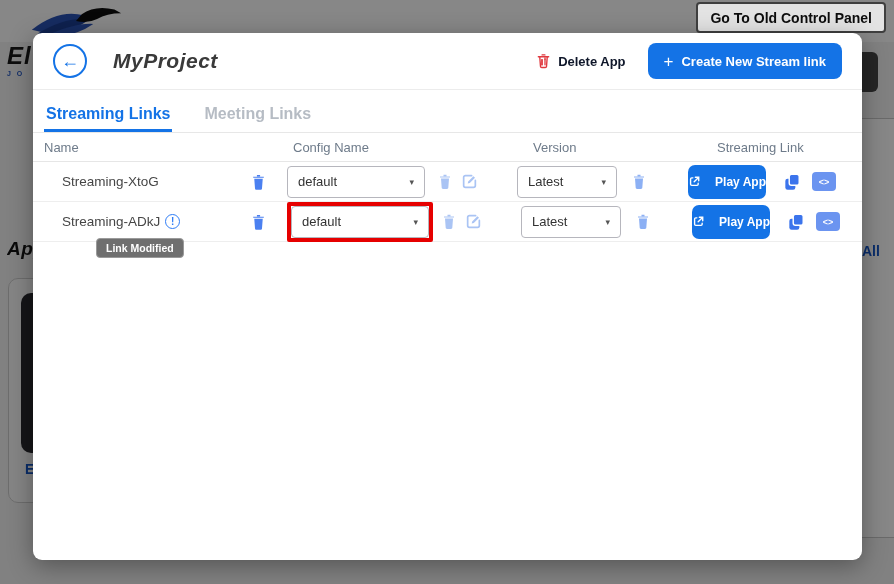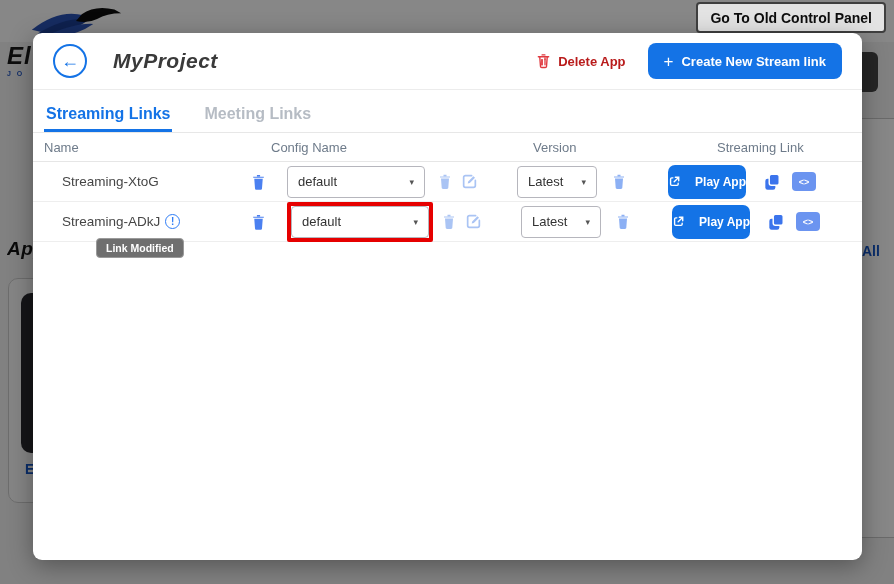--- a/index.html
+++ b/index.html
@@ -34,50 +34,50 @@
   
   .modal { position:absolute; left:33px; top:33px; width:829px; height:527px; background:#ffffff;
     border-radius:9px; box-shadow:0 6px 24px rgba(0,0,0,.35); }
 
   .m-header { position:absolute; top:0; left:0; width:100%; height:57px; border-bottom:1px solid #ececec;
     display:flex; align-items:center; padding:0 20px; }
   .back-btn { width:34px; height:34px; border:2px solid #1473e6; border-radius:50%;
     display:flex; align-items:center; justify-content:center; color:#1473e6; font-size:18px; font-weight:bold; cursor:pointer; }
   .m-title { font-size:21px; font-weight:bold; font-style:italic; color:#3a3a3a; letter-spacing:.5px; margin-left:26px; }
   .m-actions { margin-left:auto; display:flex; align-items:center; gap:22px; }
-  .delete-app { display:flex; align-items:center; gap:7px; color:#b91c1c; font-size:13px; font-weight:bold; cursor:pointer; }
+  .delete-app { display:flex; align-items:center; gap:7px; color:#0f172a; font-size:13px; font-weight:bold; cursor:pointer; }
   .create-btn { display:flex; align-items:center; gap:8px; height:36px; padding:0 16px;
     background:#1473e6; border:none; border-radius:8px; color:#ffffff;
     font-family:"Liberation Sans", sans-serif; font-size:13px; font-weight:bold; cursor:pointer; }
   .create-btn .plus { font-size:17px; font-weight:normal; line-height:1; }
 
   .tabs { position:absolute; top:58px; left:0; width:100%; height:42px; border-bottom:1px solid #e7e7e7;
     display:flex; align-items:flex-end; padding-left:11px; gap:30px; }
   .tab { font-size:16px; font-weight:bold; padding:10px 2px 9px; cursor:pointer; }
   .tab.active { color:#1473e6; border-bottom:3px solid #1473e6; padding-bottom:6px; }
   .tab.inactive { color:#b6bcc4; }
 
   .thead { position:absolute; top:100px; left:0; width:100%; height:29px; border-bottom:1px solid #e6e6e6; }
   .thead span { position:absolute; top:7px; font-size:13px; color:#6e7b8a; }
-  .th-name { left:11px; } .th-config { left:238px;text-align:right; } .th-version { left:500px; } .th-link { left:684px; }
+  .th-name { left:11px; } .th-config { left:260px;text-align:right; } .th-version { left:500px; } .th-link { left:684px; }
 
   .row { position:absolute; left:0; width:100%; height:40px; border-bottom:1px solid #eeeeee;
     display:flex; align-items:center; padding-left:29px; }
   .row-1 { top:129px; } .row-2 { top:169px; }
 
   .cell-name { width:188px; font-size:13.5px; color:#464646; display:flex; align-items:center; gap:5px; }
   .info-dot { width:15px; height:15px; border:1.5px solid #2f7df6; border-radius:50%; color:#2f7df6;
     font-size:10px; font-weight:bold; display:flex; align-items:center; justify-content:center; cursor:pointer; }
   .icon-btn { display:flex; align-items:center; justify-content:center; cursor:pointer; background:none; border:none; padding:0; }
 
   .select { width:138px; height:32px; border:1px solid #b6b6bd; border-radius:4px; background:#fff;
     display:flex; align-items:center; justify-content:space-between; padding:0 10px; cursor:pointer; }
   .select .val { font-size:13px; color:#333333; }
   .select .chev { font-size:9px; color:#555; }
-  .select.version { width:80px; }
+  .select.version { width:100px; }
 
   .hl-red { border:4px solid #e60000; border-radius:2px; margin:-4px; }
 
   .play-btn { width:78px; height:34px; background:#1473e6; border:none; border-radius:7px; color:#fff;
     display:flex; align-items:center; justify-content:space-between; gap:5px;
     font-family:"Liberation Sans", sans-serif; font-size:12px; font-weight:bold; cursor:pointer; }
 
   .gap20{margin-left:20px;} .gap12{margin-left:12px;} .gap8{margin-left:8px;} .gap39{margin-left:39px;}
   .gap14{margin-left:14px;} .gap41{margin-left:41px;} .gap16{margin-left:16px;} .gap10{margin-left:10px;}
 

